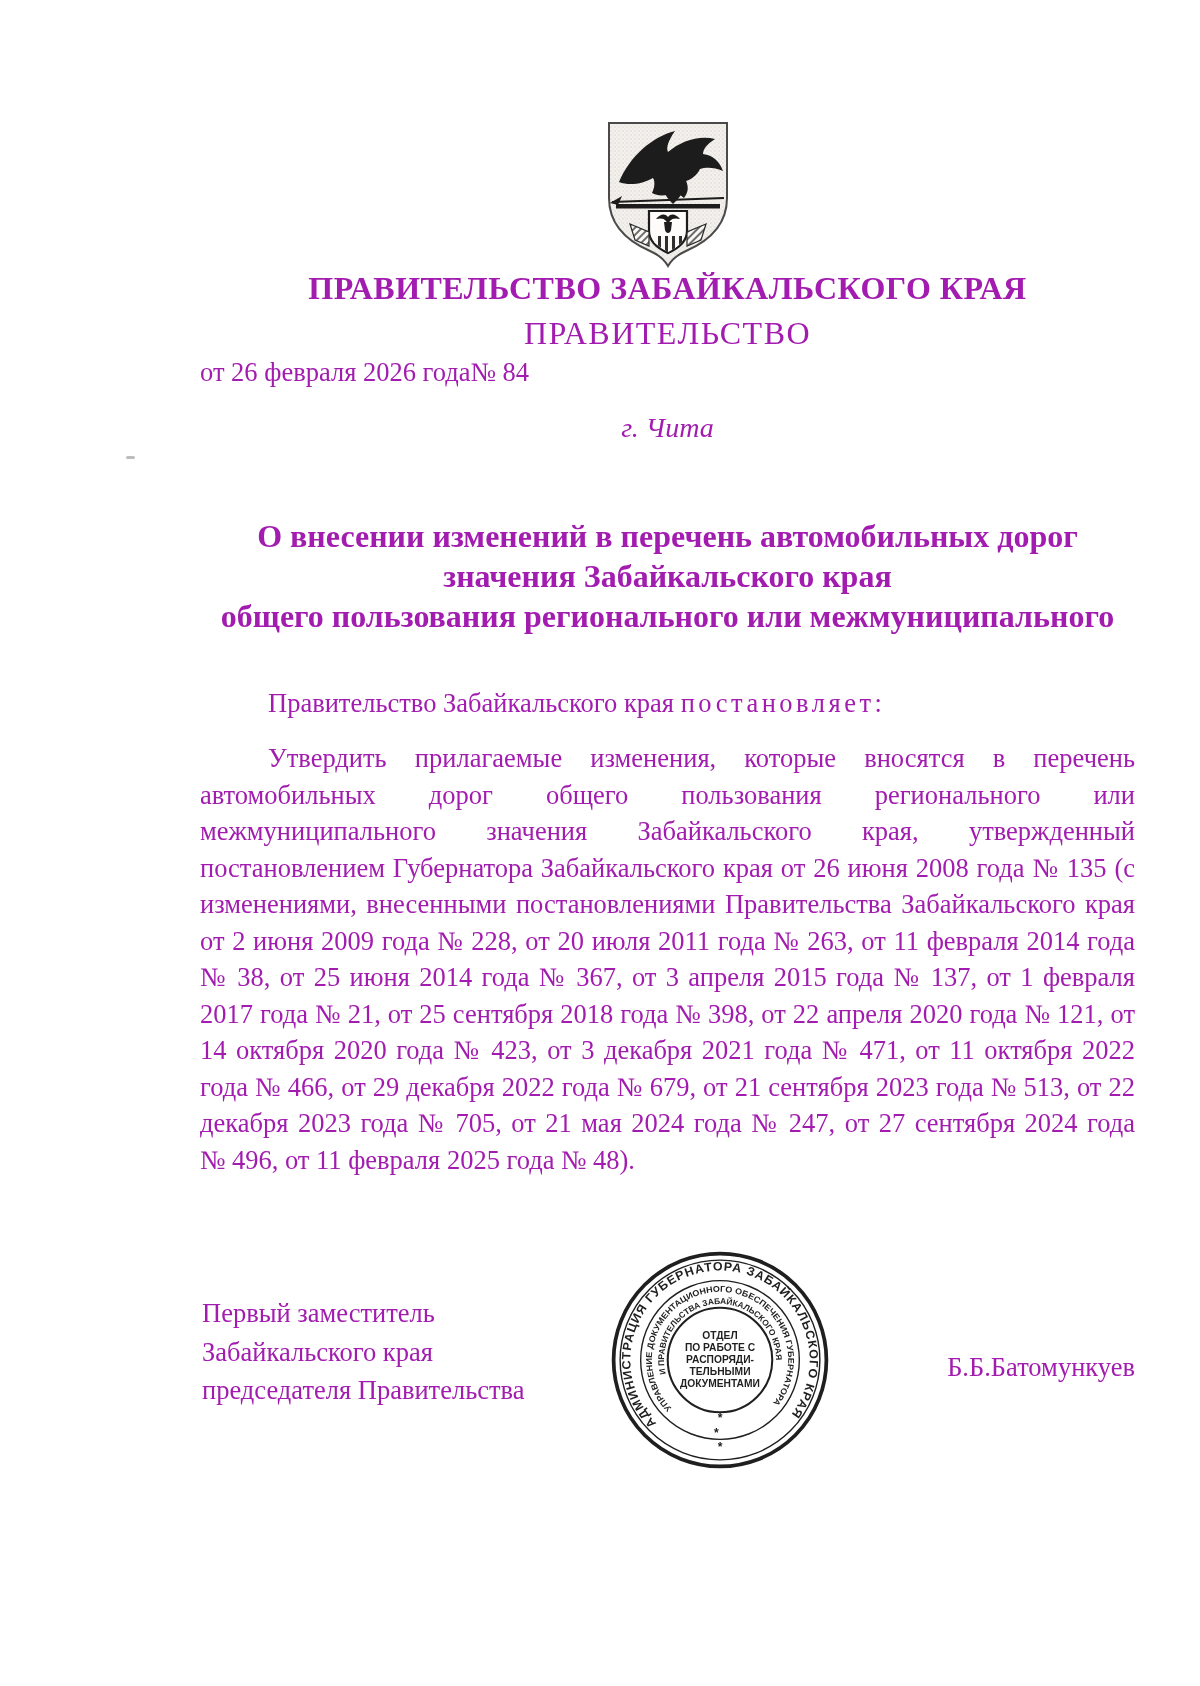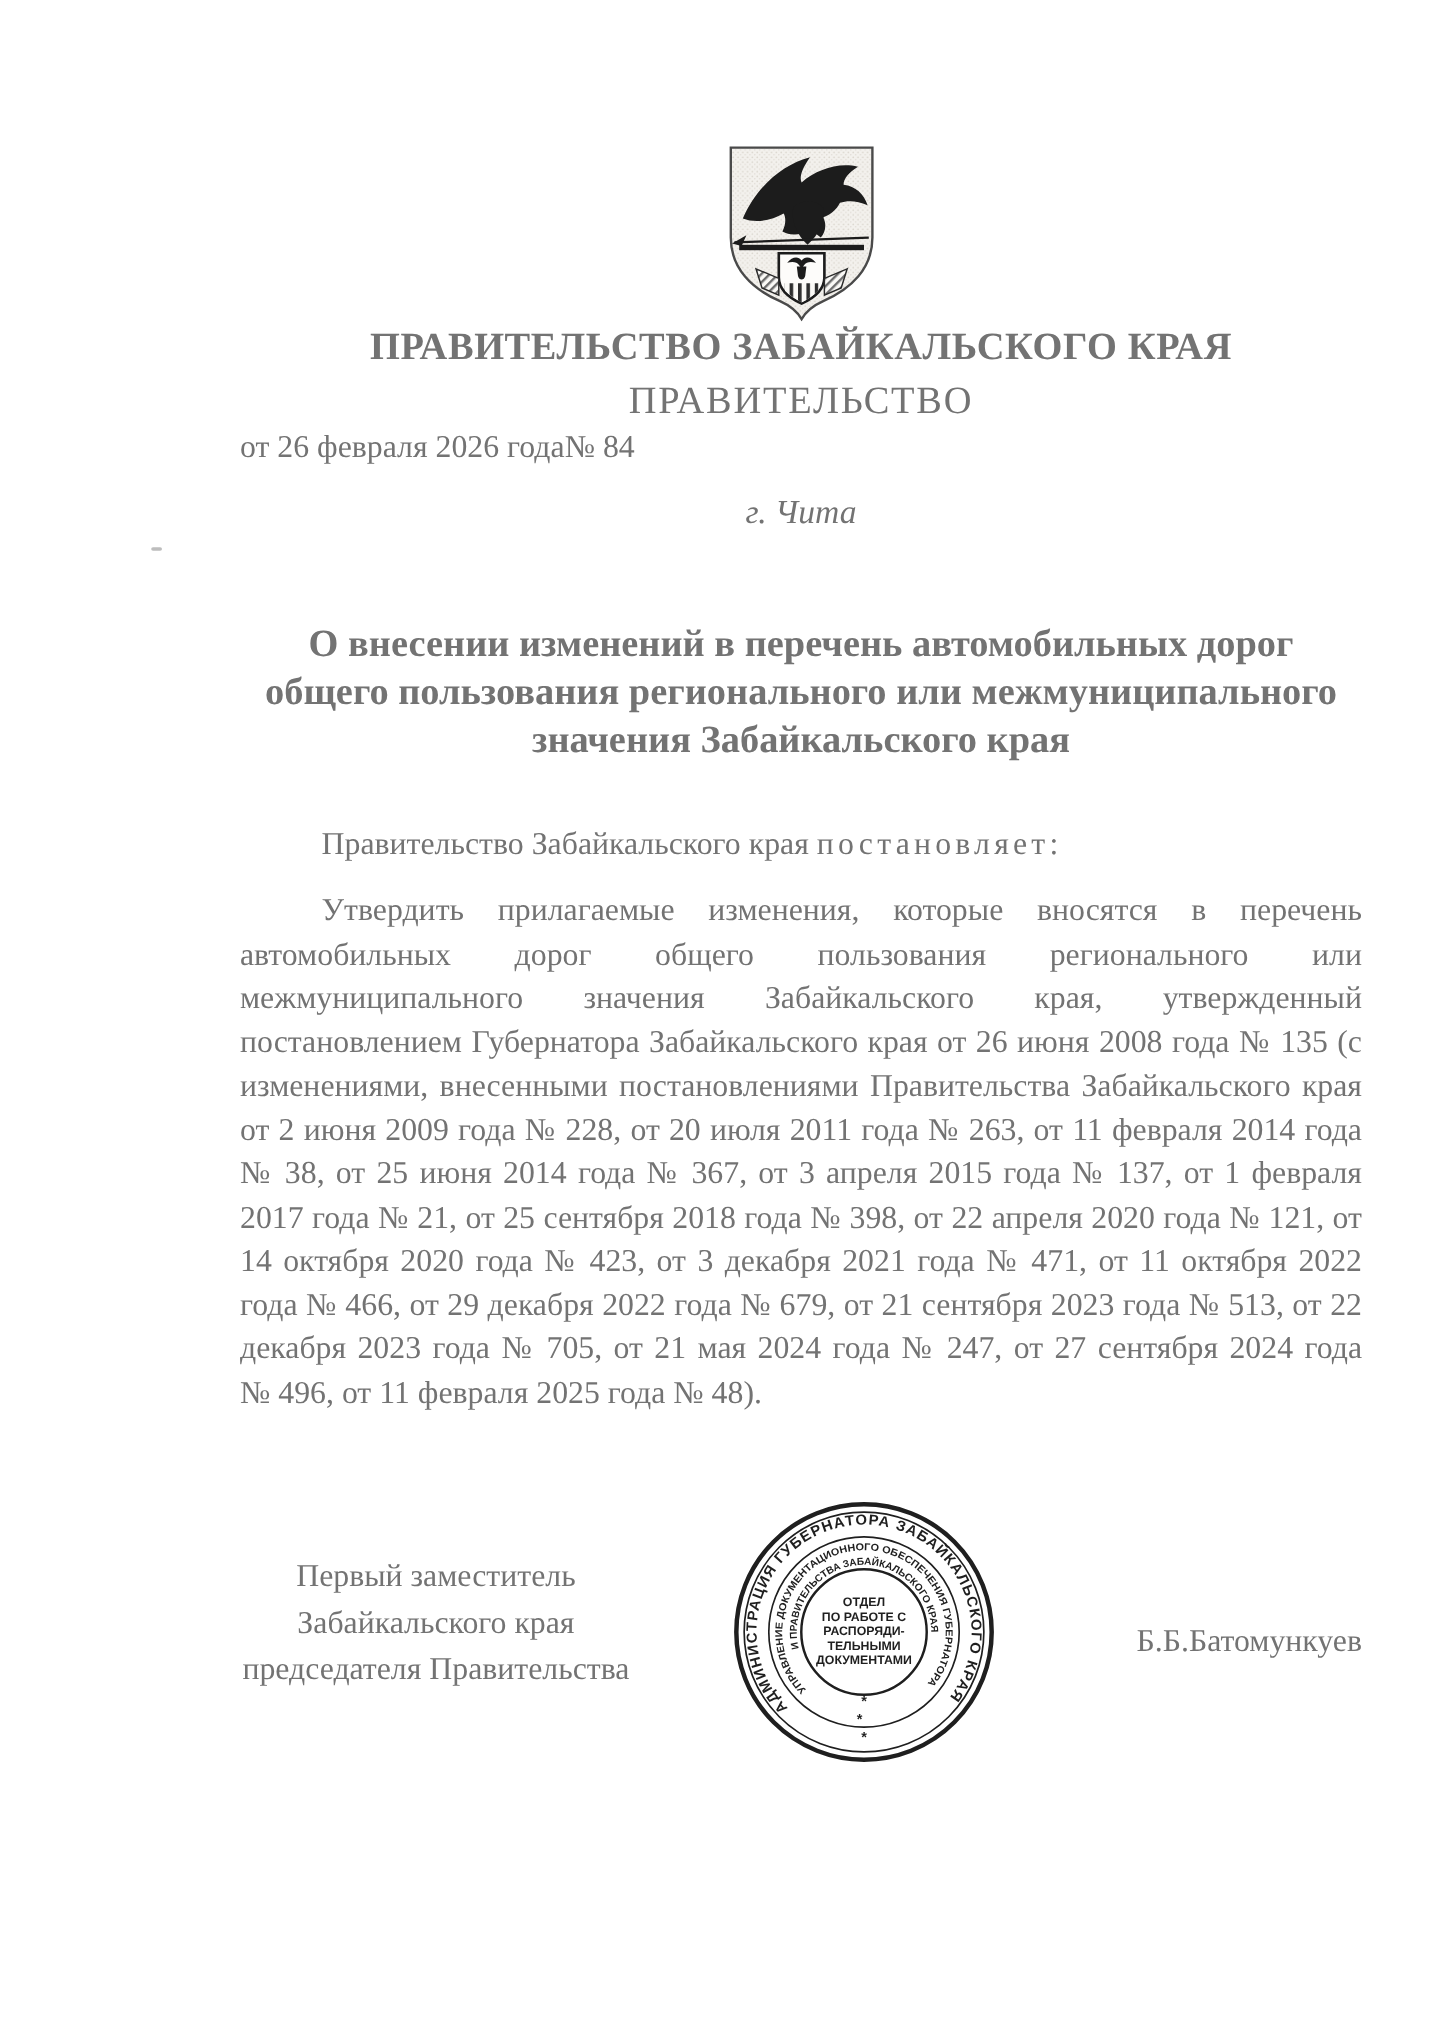--- a/index.html
+++ b/index.html
@@ -2,21 +2,21 @@
 <html><head>
 <meta charset="utf-8">
 <style>
   * { box-sizing: border-box; }
   html, body { margin: 0; padding: 0; background: #ffffff; }
   .page {
     position: relative;
     width: 1200px;
     height: 1686px;
     background: #ffffff;
-    color: #737373;
+    color: #a21caf;
     font-family: "Liberation Serif", "DejaVu Serif", serif;
     overflow: hidden;
   }
   .emblem { position: absolute; left: 602px; top: 118px; width: 132px; height: 150px; }
   .org-name {
     position: absolute; left: 200px; top: 270px; width: 935px;
     text-align: center; font-weight: 700; font-size: 32px; letter-spacing: 0.5px;
     white-space: nowrap;
   }
   .doc-type {
@@ -44,21 +44,21 @@
     font-size: 26.5px; text-indent: 68px; margin: 0;
   }
   .intro .verb { font-weight: 400; letter-spacing: 3.5px; }
   .body-par {
     position: absolute; left: 200px; top: 740px; width: 935px;
     font-size: 26.5px; line-height: 36.5px; text-align: justify; text-indent: 68px;
     margin: 0;
   }
   .sig-pos {
     position: absolute; left: 202px; top: 1294px;
-    font-size: 26.5px; line-height: 38.5px; text-align: center;
+    font-size: 26.5px; line-height: 38.5px;
   }
   .sig-name {
     position: absolute; left: 200px; top: 1352px; width: 935px;
     text-align: right; font-size: 26.5px;
   }
   .stamp { position: absolute; left: 608px; top: 1248px; width: 224px; height: 224px; }
   .stamp svg text {
     font-family: "Liberation Sans", "DejaVu Sans", sans-serif;
     fill: #1f1f1f; font-weight: 700;
   }
@@ -107,22 +107,22 @@
     <span>от 26 февраля 2026 года</span>
     <span>№ 84</span>
   </div>
 
   <div class="city">г. Чита</div>
 
   <div class="scan-artifact"></div>
 
   <div class="doc-title">
     <div>О внесении изменений в перечень автомобильных дорог</div>
+    <div>значения Забайкальского края</div>
     <div>общего пользования регионального или межмуниципального</div>
-    <div>значения Забайкальского края</div>
   </div>
 
   <p class="intro"><span>Правительство Забайкальского края </span><span class="verb">постановляет:</span></p>
 
   <p class="body-par">Утвердить прилагаемые изменения, которые вносятся в перечень автомобильных дорог общего пользования регионального или межмуниципального значения Забайкальского края, утвержденный постановлением Губернатора Забайкальского края от 26 июня 2008 года №&nbsp;135 (с изменениями, внесенными постановлениями Правительства Забайкальского края от 2 июня 2009 года №&nbsp;228, от 20 июля 2011 года №&nbsp;263, от 11 февраля 2014 года №&nbsp;38, от 25 июня 2014 года №&nbsp;367, от 3 апреля 2015 года №&nbsp;137, от 1 февраля 2017 года №&nbsp;21, от 25 сентября 2018 года №&nbsp;398, от 22 апреля 2020 года №&nbsp;121, от 14 октября 2020 года №&nbsp;423, от 3 декабря 2021 года №&nbsp;471, от 11 октября 2022 года №&nbsp;466, от 29 декабря 2022 года №&nbsp;679, от 21 сентября 2023 года №&nbsp;513, от 22 декабря 2023 года №&nbsp;705, от 21 мая 2024 года №&nbsp;247, от 27 сентября 2024 года №&nbsp;496, от 11 февраля 2025 года №&nbsp;48).</p>
 
   <div class="sig-pos">
     <div>Первый заместитель</div>
     <div>Забайкальского края</div>
     <div>председателя Правительства</div>

